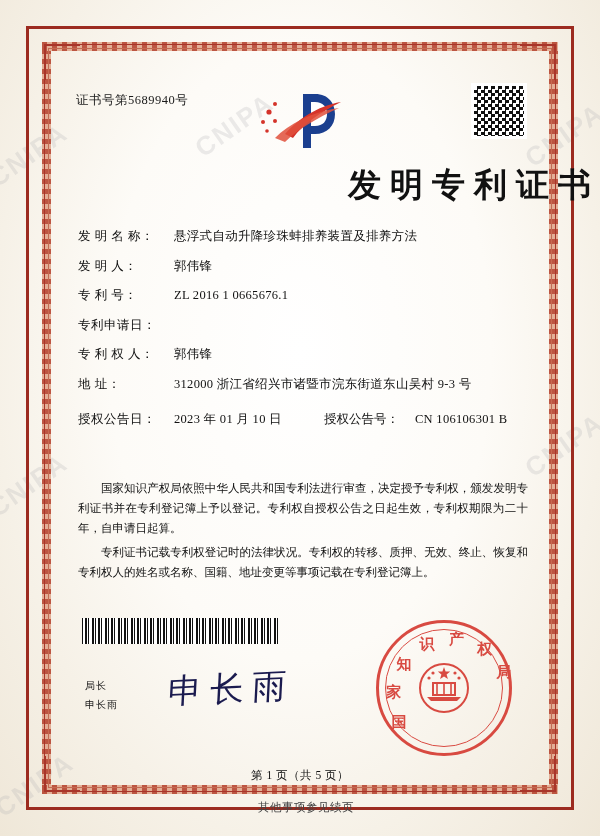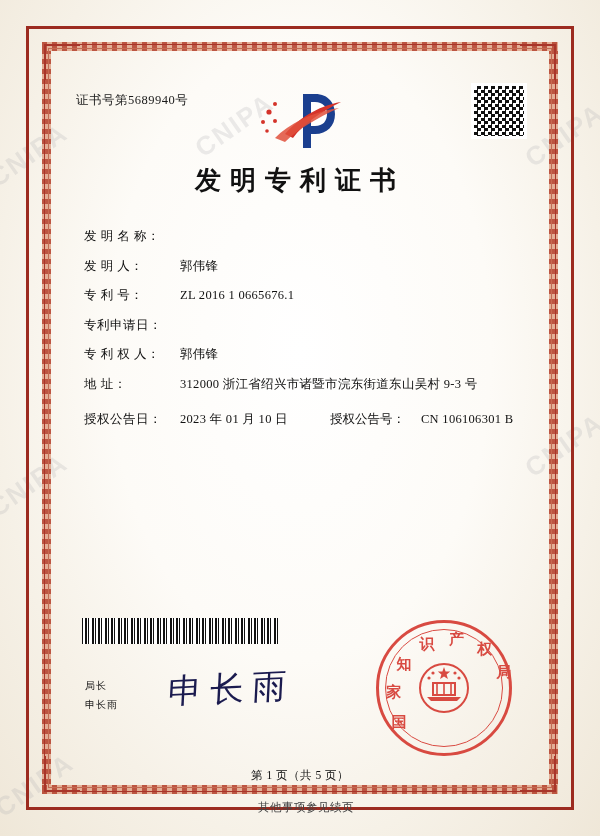--- a/index.html
+++ b/index.html
@@ -109,32 +109,32 @@
     transform: translateX(-50%);
     top: 90px;
     width: 110px;
     height: 62px;
   }
 
   .title {
     position: absolute;
     left: 0; right: 0;
     top: 163px;
-    text-align: center;
-    font-size: 26px;
+    text-align: right;
+    font-size: 33px;
     letter-spacing: 9px;
     color: #111;
     font-weight: bold;
     font-family: "Liberation Serif", serif;
   }
 
   
   .fields {
     position: absolute;
-    left: 84px;
+    left: 78px;
     top: 228px;
     width: 450px;
   }
   .row {
     display: flex;
     align-items: baseline;
     margin-bottom: 12.5px;
     font-size: 12.5px;
     color: #111;
   }
@@ -307,20 +307,21 @@
       <circle cx="30" cy="31" r="2"></circle>
       <circle cx="22" cy="41" r="1.8"></circle>
     </g>
   </svg>
 
   <div class="title">发明专利证书</div>
 
   <div class="fields">
     <div class="row">
       <div class="label">发 明 名 称：</div>
+      <div class="value">悬浮式自动升降珍珠蚌排养装置及排养方法</div>
     </div>
     <div class="row">
       <div class="label">发 明 人：</div>
       <div class="value">郭伟锋</div>
     </div>
     <div class="row">
       <div class="label">专 利 号：</div>
       <div class="value">ZL 2016 1 0665676.1</div>
     </div>
     <div class="row">
@@ -335,20 +336,24 @@
       <div class="value">312000 浙江省绍兴市诸暨市浣东街道东山吴村 9-3 号</div>
     </div>
     <div class="row two" style="margin-top:18px;">
       <div class="label">授权公告日：</div>
       <div class="value">2023 年 01 月 10 日</div>
       <div class="label2">授权公告号：</div>
       <div class="value">CN 106106301 B</div>
     </div>
   </div>
 
+  <div class="paras">
+    <p>国家知识产权局依照中华人民共和国专利法进行审查，决定授予专利权，颁发发明专利证书并在专利登记簿上予以登记。专利权自授权公告之日起生效，专利权期限为二十年，自申请日起算。</p>
+    <p>专利证书记载专利权登记时的法律状况。专利权的转移、质押、无效、终止、恢复和专利权人的姓名或名称、国籍、地址变更等事项记载在专利登记簿上。</p>
+  </div>
 
   <div class="barcode"></div>
 
   <div class="sig-label">
     <div>局长</div>
     <div>申长雨</div>
   </div>
   <div class="sig-hand">申长雨</div>
 
   <div class="seal">

